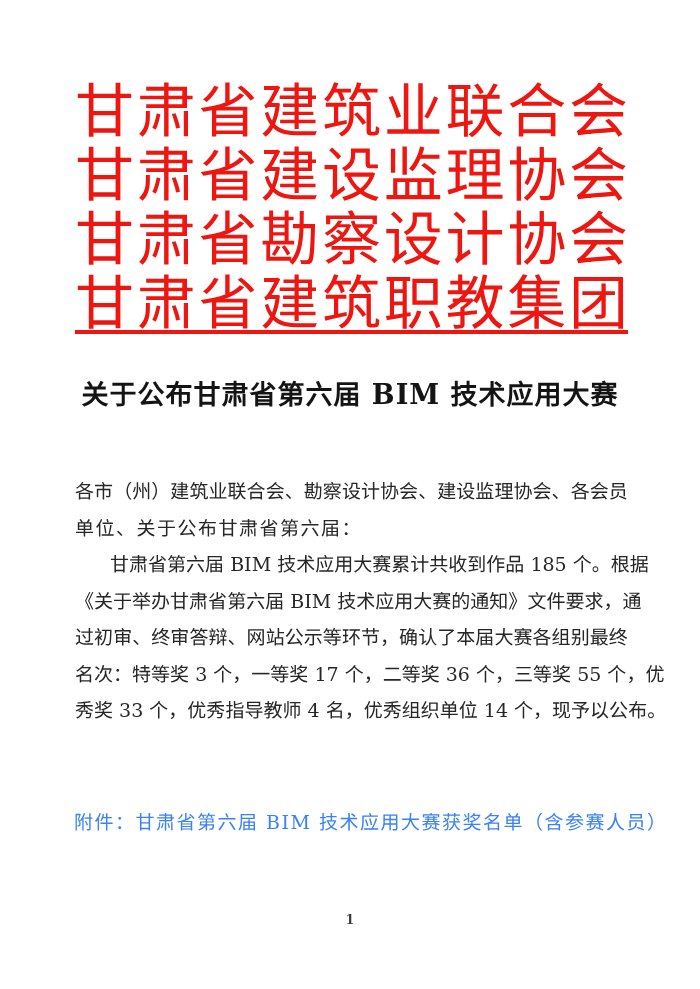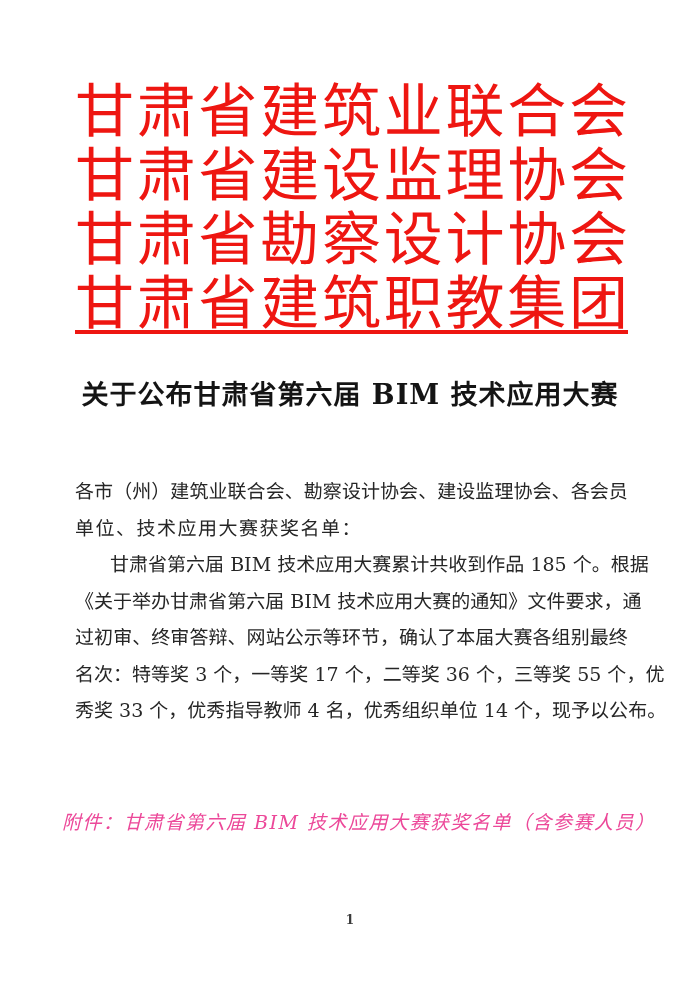--- a/index.html
+++ b/index.html
@@ -52,25 +52,24 @@
     height: 36.5px; line-height: 36.5px;
     display: flex; justify-content: space-between;
     white-space: nowrap;
   }
   .b-line span { display: inline-block; white-space: pre; }
   .b-line.short { justify-content: flex-start; letter-spacing: 1.5px; }
   .b-line.indent { padding-left: 35px; }
 
   
   .attachment {
-    position: absolute; left: 62px; top: 804px; width: 553px;
-    font-size: 19px; line-height: 36.5px; color: #ec4899;
+    position: absolute; left: 74px; top: 804px; width: 553px;
+    font-size: 19px; line-height: 36.5px; color: #3b82f6;
     letter-spacing: 1.5px;
     white-space: nowrap;
-    font-style: italic;
   }
 
   
   .page-num {
     position: absolute; left: 0; top: 913px; width: 700px;
     text-align: center;
     font-size: 12px; font-weight: 700; color: #3a3a3a;
   }
 </style>
 </head>
@@ -156,21 +155,21 @@
         <span>设</span>
         <span>监</span>
         <span>理</span>
         <span>协</span>
         <span>会</span>
         <span>、</span>
         <span>各</span>
         <span>会</span>
         <span>员</span>
       </div>
-    <div class="b-line short">单位、技术应用大赛获奖名单：</div>
+    <div class="b-line short">单位、关于公布甘肃省第六届：</div>
     <div class="b-line indent">
         <span>甘</span>
         <span>肃</span>
         <span>省</span>
         <span>第</span>
         <span>六</span>
         <span>届</span>
         <span> </span>
         <span>B</span>
         <span>I</span>

